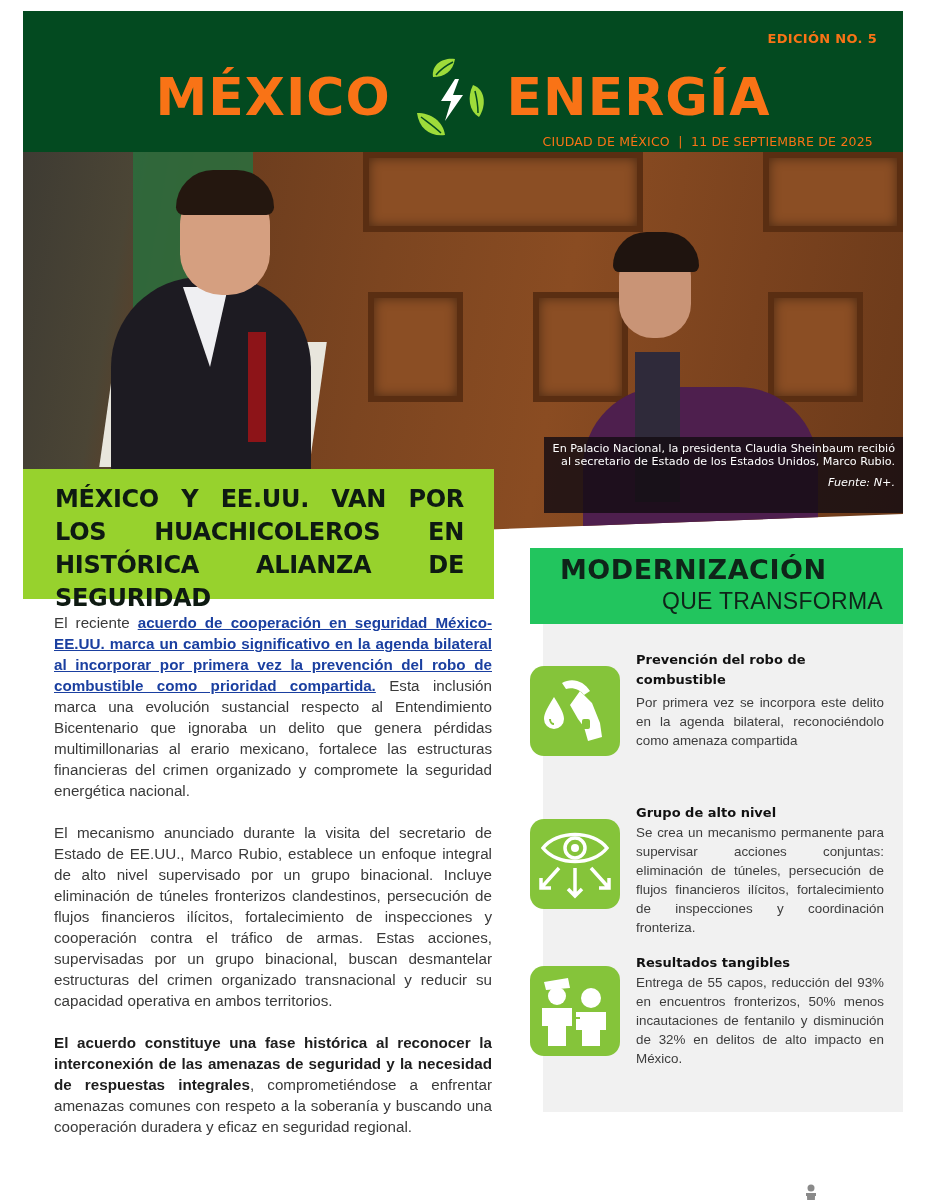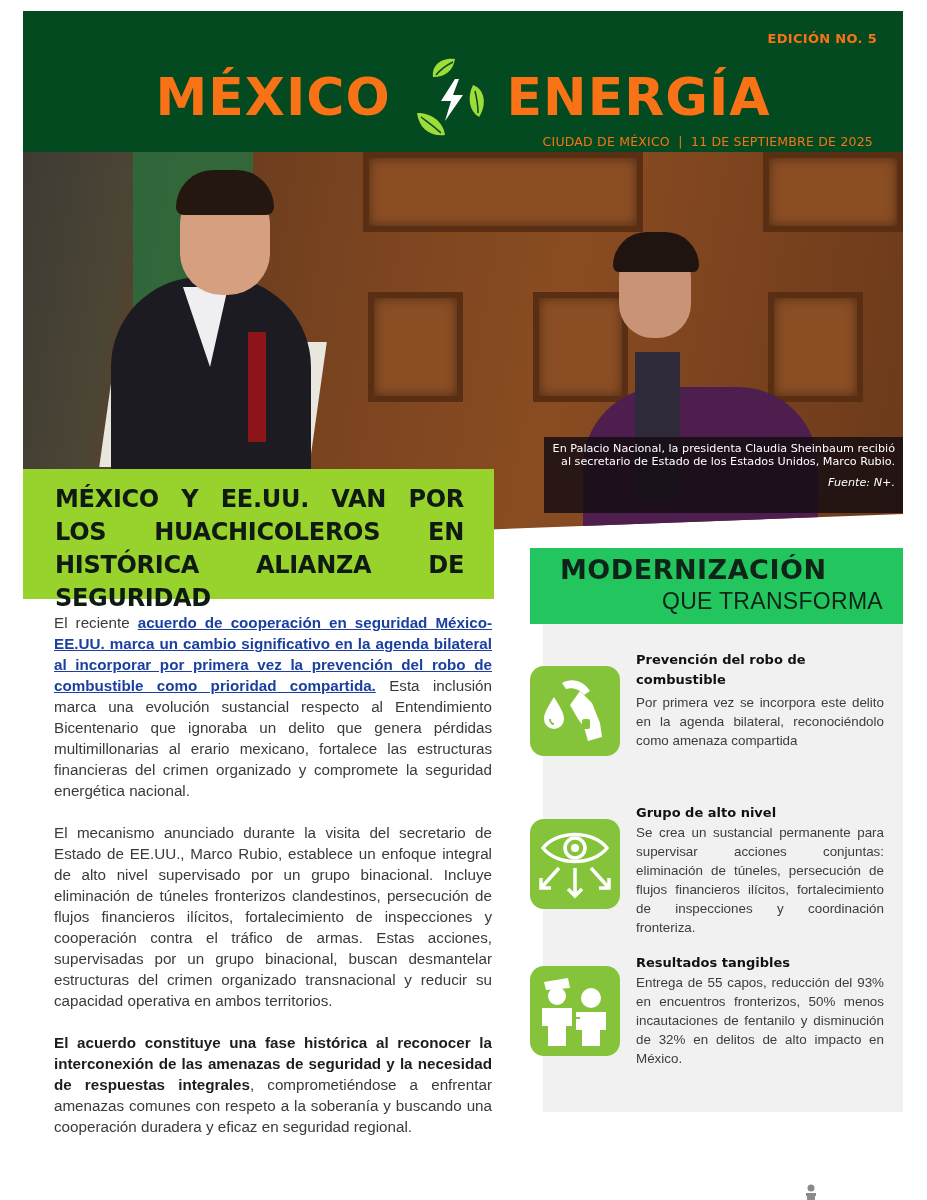--- a/index.html
+++ b/index.html
@@ -209,21 +209,21 @@
       <path d="M6 22 C 20 4, 56 4, 70 22 C 56 40, 20 40, 6 22 Z" stroke="#fff" stroke-width="3.5" fill="none"></path>
       <circle cx="38" cy="22" r="10" stroke="#fff" stroke-width="3.5" fill="none"></circle>
       <circle cx="38" cy="22" r="4" fill="#fff"></circle>
       <path d="M38 42 L 38 70 M 31 63 L 38 70 L 45 63" stroke="#fff" stroke-width="3.5" fill="none"></path>
       <path d="M22 42 L 4 62 M 4 52 L 4 62 L 14 62" stroke="#fff" stroke-width="3.5" fill="none"></path>
       <path d="M54 42 L 72 62 M 72 52 L 72 62 L 62 62" stroke="#fff" stroke-width="3.5" fill="none"></path>
     </svg>
   </div>
   <div class="text">
     <h3>Grupo de alto nivel</h3>
-    <p style="margin-top:0;">Se crea un sustancial permanente para supervisar acciones conjuntas: eliminación de túneles, persecución de flujos financieros ilícitos, fortalecimiento de inspecciones y coordinación fronteriza.</p>
+    <p style="margin-top:0;">Se crea un mecanismo permanente para supervisar acciones conjuntas: eliminación de túneles, persecución de flujos financieros ilícitos, fortalecimiento de inspecciones y coordinación fronteriza.</p>
   </div>
 </div>
 
 <div class="feature" style="top:953px;">
   <div class="icon-tile" style="top:13px;">
     <svg width="74" height="74" viewBox="0 0 74 74">
       <path d="M6 8 L 30 4 L 32 14 L 8 16 Z" fill="#fff"></path>
       <circle cx="19" cy="22" r="9" fill="#fff"></circle>
       <path d="M4 34 L 34 34 L 34 52 L 28 52 L 28 72 L 10 72 L 10 52 L 4 52 Z" fill="#fff"></path>
       <circle cx="53" cy="24" r="10" fill="#fff"></circle>

